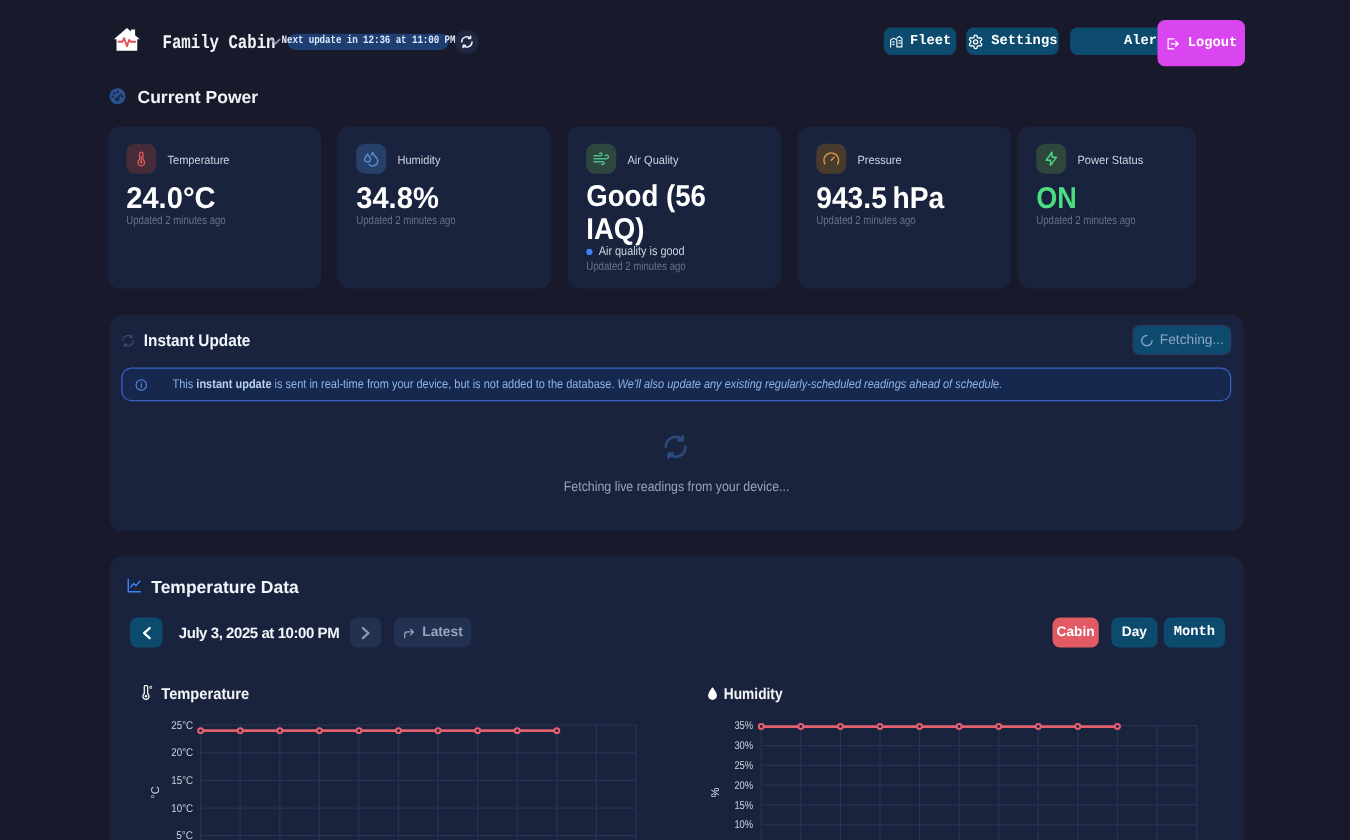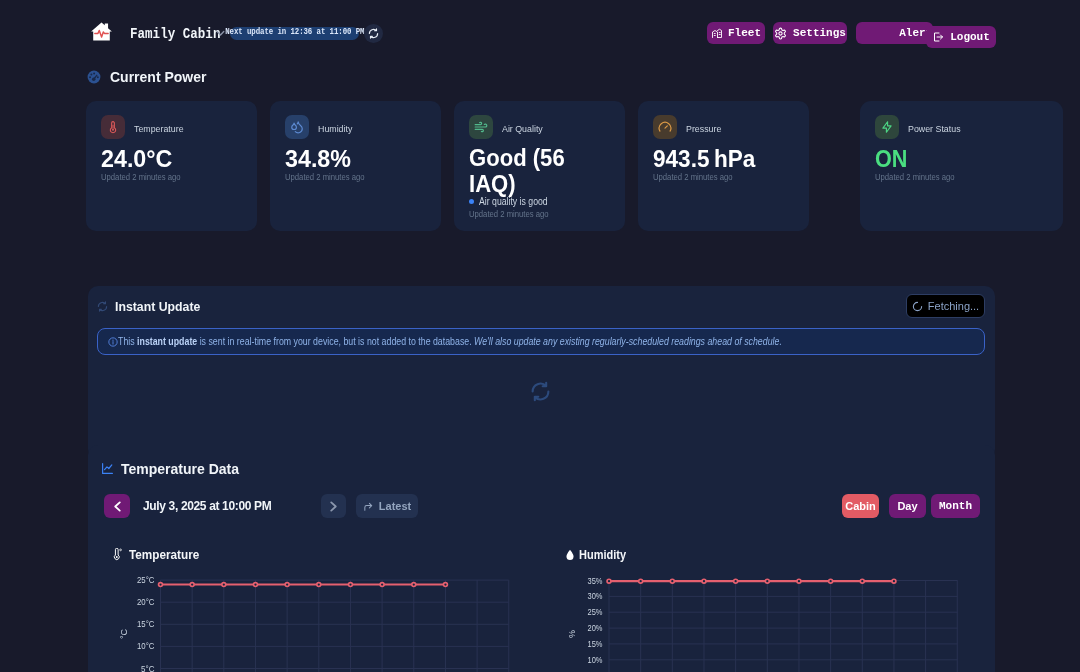--- a/index.html
+++ b/index.html
@@ -3,22 +3,22 @@
 <meta charset="utf-8">
 <style>
 * { margin:0; padding:0; box-sizing:border-box; }
 html,body { width:1080px; height:672px; overflow:hidden; }
 body { background:#181a2b; font-family:"Liberation Sans", sans-serif; -webkit-font-smoothing:antialiased; }
 .wrap { opacity:0.999; }
 .wrap { position:relative; width:1080px; height:672px; }
 .abs { position:absolute; }
 .card { position:absolute; background:#19233d; border-radius:10px; }
 .btn { position:absolute; display:flex; align-items:center; justify-content:center; gap:6px; border-radius:6px; color:#fff; font-weight:bold; font-size:11px; }
-.navy { background:#701a75; }
-.muted-btn { background:#233150; color:#94a5bf;margin-left:41px; }
+.navy { background:#0c4a6e; }
+.muted-btn { background:#233150; color:#94a5bf; }
 .icon-sq { position:absolute; width:24px; height:24px; border-radius:7px; display:flex; align-items:center; justify-content:center; }
 .stat-label { position:absolute; font-size:9.5px; color:#cbd5e1; transform:scaleX(0.93); transform-origin:0 50%; white-space:nowrap; }
 .stat-value { position:absolute; font-size:24px; font-weight:bold; color:#fff; transform:scaleX(0.97); transform-origin:0 50%; white-space:normal; }
 .stat-upd { position:absolute; font-size:9.5px; color:#64748b; transform:scaleX(0.81); transform-origin:0 50%; white-space:nowrap; }
 </style>
 </head>
 <body>
 <div class="wrap">
 
 <div class="abs" id="topbar" style="left:0;top:0;width:1080px;height:66px;font-family:Liberation Mono, monospace;">
@@ -49,21 +49,21 @@
     <svg width="13" height="13" viewBox="0 0 24 24" fill="none" stroke="#fff" stroke-width="2" stroke-linecap="round" stroke-linejoin="round">
           <path d="M12.22 2h-.44a2 2 0 0 0-2 2v.18a2 2 0 0 1-1 1.73l-.43.25a2 2 0 0 1-2 0l-.15-.08a2 2 0 0 0-2.73.73l-.22.38a2 2 0 0 0 .73 2.73l.15.1a2 2 0 0 1 1 1.72v.51a2 2 0 0 1-1 1.74l-.15.09a2 2 0 0 0-.73 2.73l.22.38a2 2 0 0 0 2.73.73l.15-.08a2 2 0 0 1 2 0l.43.25a2 2 0 0 1 1 1.73V20a2 2 0 0 0 2 2h.44a2 2 0 0 0 2-2v-.18a2 2 0 0 1 1-1.73l.43-.25a2 2 0 0 1 2 0l.15.08a2 2 0 0 0 2.73-.73l.22-.39a2 2 0 0 0-.73-2.73l-.15-.08a2 2 0 0 1-1-1.74v-.5a2 2 0 0 1 1-1.74l.15-.09a2 2 0 0 0 .73-2.73l-.22-.38a2 2 0 0 0-2.73-.73l-.15.08a2 2 0 0 1-2 0l-.43-.25a2 2 0 0 1-1-1.73V4a2 2 0 0 0-2-2z"></path>
           <circle cx="12" cy="12" r="3"></circle>
         </svg>
     Settings</div>
   <div class="btn navy" style="left:856px;top:22px;width:77px;height:22px;padding-left:43px;">
     <svg width="12" height="12" viewBox="0 0 24 24">
           <path d="M12 3 a6 6 0 0 1 6 6 c0 5 2 6.5 2 6.5 H4 c0 0 2 -1.5 2 -6.5 a6 6 0 0 1 6 -6 Z M10 19.5 a2.2 2.2 0 0 0 4 0" stroke="#fff" stroke-width="1.8" fill="none" stroke-linecap="round" stroke-linejoin="round"></path>
         </svg>
     Alerts</div>
-  <div class="btn" style="left:926px;top:26px;width:70px;height:22px;background:#701a75;">
+  <div class="btn" style="left:926px;top:16px;width:70px;height:37px;background:#d946ef;">
     <svg width="12" height="12" viewBox="0 0 24 24">
           <path d="M14 4 H5 v16 h9 M10 12 h11 M17 8 l4 4 -4 4" stroke="#fff" stroke-width="2" fill="none" stroke-linecap="round" stroke-linejoin="round"></path>
         </svg>
     Logout</div>
 </div>
 
 <svg class="abs" style="left:87px;top:69.5px;" width="14" height="14" viewBox="0 0 24 24">
   <circle cx="12" cy="12" r="11" fill="#2b5191"></circle>
   <g fill="#19294a">
         <circle cx="5.3" cy="12.5" r="1.7"></circle>
@@ -125,54 +125,55 @@
       <svg width="14" height="14" viewBox="0 0 24 24" fill="none" stroke="#dc9a47" stroke-width="2" stroke-linecap="round" stroke-linejoin="round">
             <path d="m12 14 4-4"></path>
             <path d="M3.34 19a10 10 0 1 1 17.32 0"></path>
           </svg>
     </div>
     <div class="stat-label" style="left:48px;top:22px;">Pressure</div>
     <div class="stat-value" style="left:15px;top:44px;transform:scaleX(0.94);">943.5 hPa</div>
     <div class="stat-upd" style="left:15px;top:70px;">Updated 2 minutes ago</div>
   </div>
 
-  <div class="card" style="left:860px;top:101px;width:203px;height:130px;border-radius:11px;">
+  <div class="card" style="left:814px;top:101px;width:143px;height:130px;border-radius:11px;">
     <div class="icon-sq" style="left:15px;top:14px;background:#2e463c;">
       <svg width="14" height="14" viewBox="0 0 24 24" fill="none" stroke="#4cd584" stroke-width="2" stroke-linecap="round" stroke-linejoin="round">
             <path d="M13 3v7h6l-8 11v-7H5l8-11z"></path>
           </svg>
     </div>
     <div class="stat-label" style="left:48px;top:22px;">Power Status</div>
     <div class="stat-value" style="left:15px;top:44px;color:#4ade80;transform:scaleX(0.9);">ON</div>
     <div class="stat-upd" style="left:15px;top:70px;">Updated 2 minutes ago</div>
   </div>
 </div>
 
-<div class="card" id="instant" style="left:88px;top:252px;width:907px;height:173px;margin-top:34px;">
+<div class="card" id="instant" style="left:88px;top:252px;width:907px;height:173px;">
   <svg class="abs" style="left:9px;top:15px;opacity:0.7;" width="11" height="11" viewBox="0 0 24 24">
         <path d="M21 12a9 9 0 0 1 -15.5 6.2 M3 12a9 9 0 0 1 15.5 -6.2 M18.5 2 v4 h-4 M5.5 22 v-4 h4" stroke="#3d5a8f" stroke-width="2.4" fill="none" stroke-linecap="round" stroke-linejoin="round"></path>
       </svg>
   <div class="abs" style="left:27px;top:13px;font-size:13.5px;font-weight:bold;color:#f1f5f9;transform:scaleX(0.91);transform-origin:0 50%;white-space:nowrap;">Instant Update</div>
-  <div class="abs" style="left:818px;top:8px;width:79px;height:24px;border-radius:6px;background:#000000;border:1px solid #2d3d63;display:flex;align-items:center;justify-content:center;gap:5px;">
+  <div class="abs" style="left:818px;top:8px;width:79px;height:24px;border-radius:6px;background:#0c4a6e;border:1px solid #2d3d63;display:flex;align-items:center;justify-content:center;gap:5px;">
     <svg width="11" height="11" viewBox="0 0 24 24">
           <path d="M12 3 a9 9 0 1 0 9 9" stroke="#8ba3c7" stroke-width="2.4" fill="none" stroke-linecap="round"></path>
         </svg>
     <span style="font-size:11px;color:#8ba3c7;">Fetching...</span>
   </div>
-  <div class="abs" style="left:9px;top:42px;width:888px;height:27px;border:1px solid #3a62c8;border-radius:8px;background:#16284e;display:flex;align-items:center;padding:0 10px;gap:0;">
+  <div class="abs" style="left:9px;top:42px;width:888px;height:27px;border:1px solid #3a62c8;border-radius:8px;background:#16284e;display:flex;align-items:center;padding:0 10px;gap:20px;">
     <svg width="10" height="10" viewBox="0 0 24 24" style="flex:none;">
           <circle cx="12" cy="12" r="10" stroke="#5b8def" stroke-width="2" fill="none"></circle>
           <path d="M12 11 v6" stroke="#5b8def" stroke-width="2" stroke-linecap="round"></path>
           <circle cx="12" cy="7.5" r="1.3" fill="#5b8def"></circle>
         </svg>
     <span style="font-size:10px;color:#8fb3e8;white-space:nowrap;display:inline-block;transform:scaleX(0.88);transform-origin:0 50%;">This <b style="color:#b9d1f6;">instant update</b> is sent in real-time from your device, but is not added to the database. <i>We'll also update any existing regularly-scheduled readings ahead of schedule.</i></span>
   </div>
   <svg class="abs" style="left:442px;top:95px;" width="21" height="21" viewBox="0 0 24 24">
         <path d="M21 12a9 9 0 0 1 -15.5 6.2 M3 12a9 9 0 0 1 15.5 -6.2 M18.5 2 v4 h-4 M5.5 22 v-4 h4" stroke="#2c4a7c" stroke-width="2.4" fill="none" stroke-linecap="round" stroke-linejoin="round"></path>
       </svg>
+  <div class="abs" style="left:0;top:132px;width:907px;text-align:center;font-size:11px;color:#9aa3b5;"><span style="display:inline-block;transform:scaleX(0.9);transform-origin:50% 50%;white-space:nowrap;">Fetching live readings from your device...</span></div>
 </div>
 
 <div class="card" id="hist" style="left:88px;top:445px;width:907px;height:380px;">
   <svg class="abs" style="left:13px;top:17px;" width="13" height="13" viewBox="0 0 24 24">
         <path d="M3 3 v18 h18" stroke="#3b82f6" stroke-width="2.2" fill="none" stroke-linecap="round" stroke-linejoin="round"></path>
         <path d="M6.5 14 l4.5 -5 3.5 3 5.5 -6.5" stroke="#3b82f6" stroke-width="2.2" fill="none" stroke-linecap="round" stroke-linejoin="round"></path>
       </svg>
   <div class="abs" style="left:33px;top:16px;font-size:14px;font-weight:bold;color:#f1f5f9;">Temperature Data</div>
   <div class="btn navy" style="left:16px;top:49px;width:26px;height:24px;">
         <svg width="9" height="11" viewBox="0 0 10 12">

